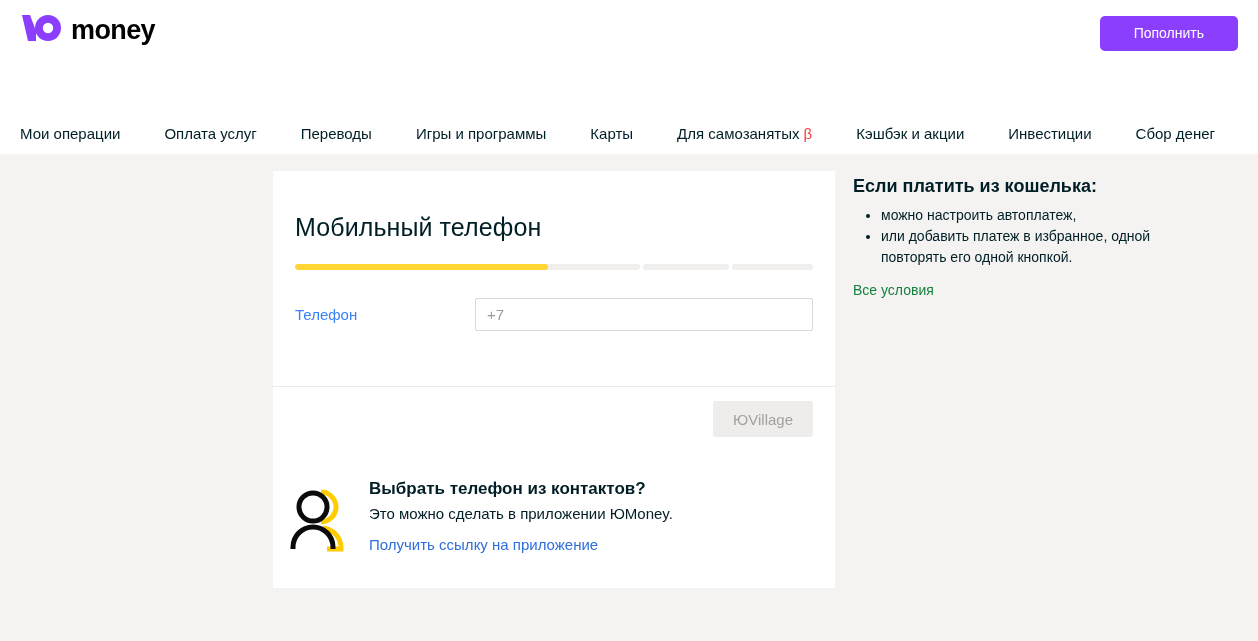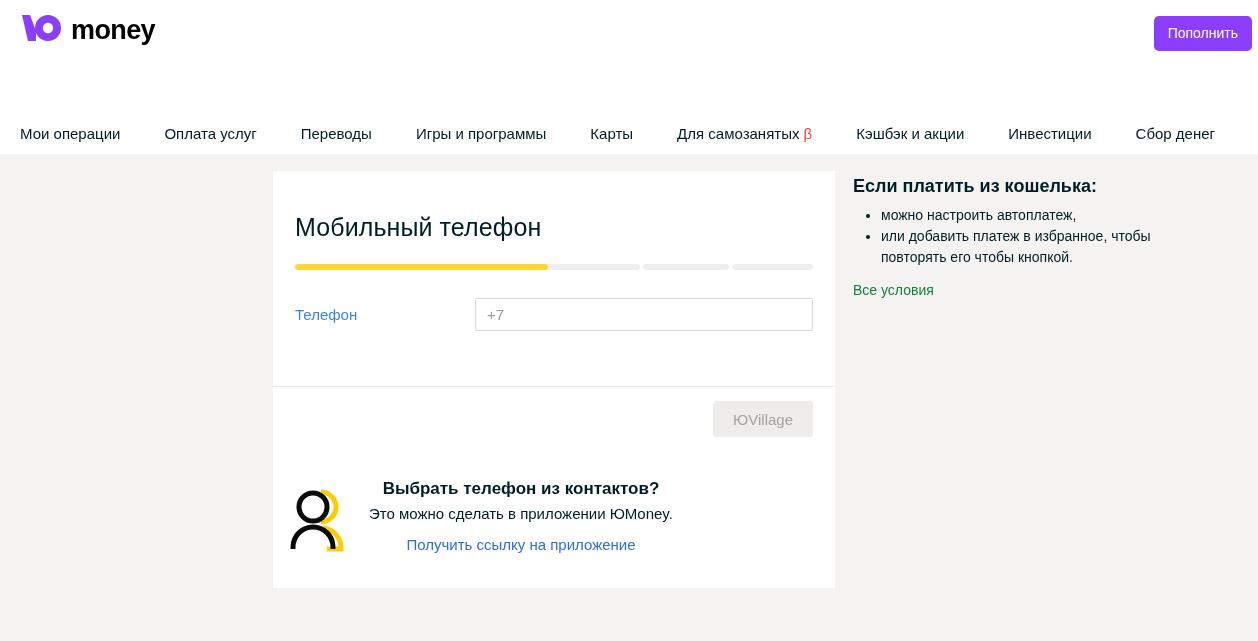--- a/index.html
+++ b/index.html
@@ -31,29 +31,29 @@
   .logo-mark { display: block; }
   .logo-word {
     font-size: 27px;
     font-weight: bold;
     letter-spacing: -0.6px;
     color: #000000;
     line-height: 1;
   }
   .topup-btn {
     position: absolute;
-    right: 6px;
+    right: 20px;
     top: 16px;
     background: #8b3ffd;
     color: #ffffff;
     border: none;
     border-radius: 5px;
     font-size: 14px;
     font-family: "Liberation Sans", sans-serif;
-    padding: 9px 14px;
+    padding: 9px 34px;
     cursor: pointer;
     line-height: 1.2;
   }
   .nav {
     position: absolute;
     left: 20px;
     top: 80px;
     display: flex;
     align-items: baseline;
     gap: 44px;
@@ -168,21 +168,21 @@
     line-height: 1.2;
   }
 
   
   .contacts-inner {
     display: flex;
     padding: 28px 22px 0 16px;
     gap: 18px;
   }
   .contacts-icon { flex: 0 0 auto; padding-top: 7px; }
-  .contacts-text { padding-top: 0; text-align: center; }
+  .contacts-text { padding-top: 0; }
   .contacts-title {
     font-size: 17px;
     font-weight: bold;
     margin: 0 0 6px 0;
     color: #001e26;
   }
   .contacts-sub {
     font-size: 15px;
     margin: 0 0 14px 0;
     color: #001e26;
@@ -299,18 +299,18 @@
         <p class="contacts-sub">Это можно сделать в приложении ЮMoney.</p>
         <a class="contacts-link" href="#">Получить ссылку на приложение</a>
       </div>
     </div>
   </section>
 
   <aside class="sidebar">
     <h3 class="sidebar-title">Если платить из кошелька:</h3>
     <ul class="sidebar-list">
       <li>можно настроить автоплатеж,</li>
-      <li>или добавить платеж в избранное, чтобы повторять его чтобы кнопкой.</li>
+      <li>или добавить платеж в избранное, одной повторять его одной кнопкой.</li>
     </ul>
     <a class="sidebar-link" href="#">Все условия</a>
   </aside>
 
 </div>
 
 </body></html>

